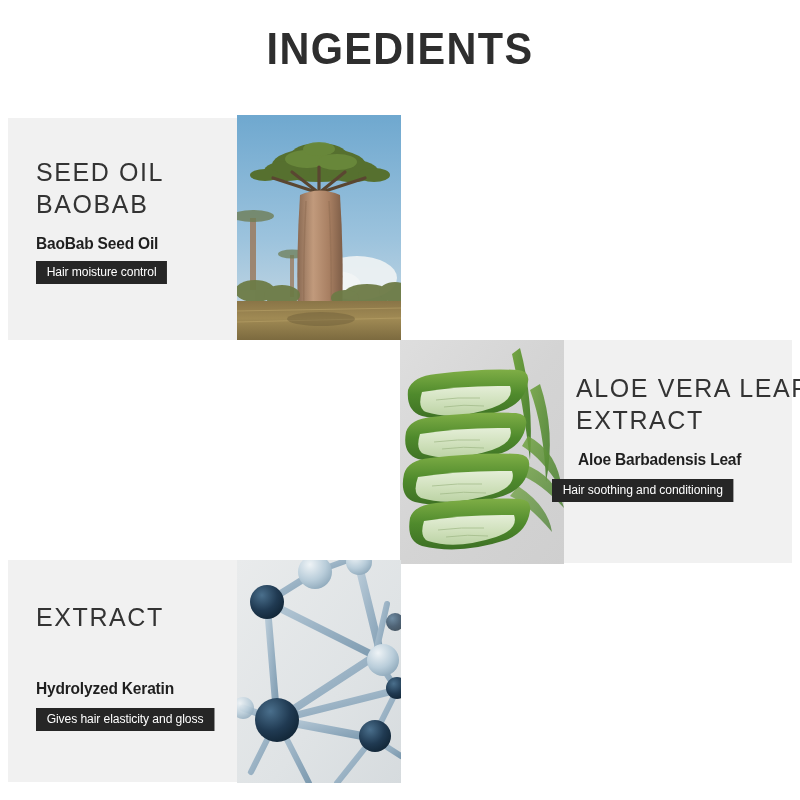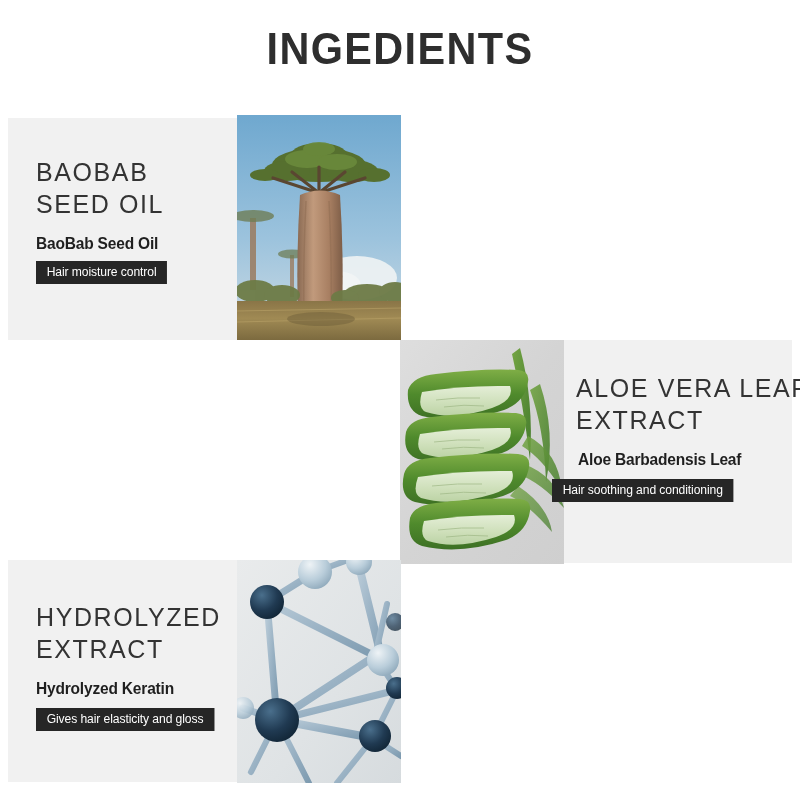--- a/index.html
+++ b/index.html
@@ -169,22 +169,22 @@
     <rect x="0" y="186" width="164" height="39" fill="url(#ground1)"></rect>
     <g stroke="#b9a268" stroke-width="1" opacity="0.6">
       <path d="M0 196 L164 193"></path>
       <path d="M0 207 L164 203"></path>
     </g>
     <ellipse cx="84" cy="204" rx="34" ry="7" fill="#6a5a38" opacity="0.45"></ellipse>
   </svg>
 </div>
 
 <div class="head-line" id="baobab-head">
+  <div>SEED OIL</div>
   <div>BAOBAB</div>
-  <div>SEED OIL</div>
 </div>
 
 <div class="sub-line" id="baobab-sub">BaoBab Seed Oil</div>
 
 <div id="baobab-badge">
   <span class="badge">Hair moisture control</span>
 </div>
 
 <div class="text-panel" id="panel-aloe"></div>
 
@@ -327,21 +327,20 @@
       <circle cx="40" cy="160" r="22" fill="url(#nodeDark)"></circle>
       <circle cx="138" cy="176" r="16" fill="url(#nodeDark)"></circle>
       <circle cx="160" cy="128" r="11" fill="url(#nodeDark)"></circle>
       <circle cx="6" cy="148" r="11" fill="url(#nodeLight)" opacity="0.85"></circle>
       <circle cx="158" cy="62" r="9" fill="url(#nodeDark)" opacity="0.75"></circle>
     </g>
   </svg>
 </div>
 
 <div class="head-line" id="keratin-head">
-  <div>HYDROLYZED</div>
   <div>EXTRACT</div>
 </div>
 
 <div class="sub-line" id="keratin-sub">Hydrolyzed Keratin</div>
 
 <div id="keratin-badge">
   <span class="badge">Gives hair elasticity and gloss</span>
 </div>
 
 </body></html>

